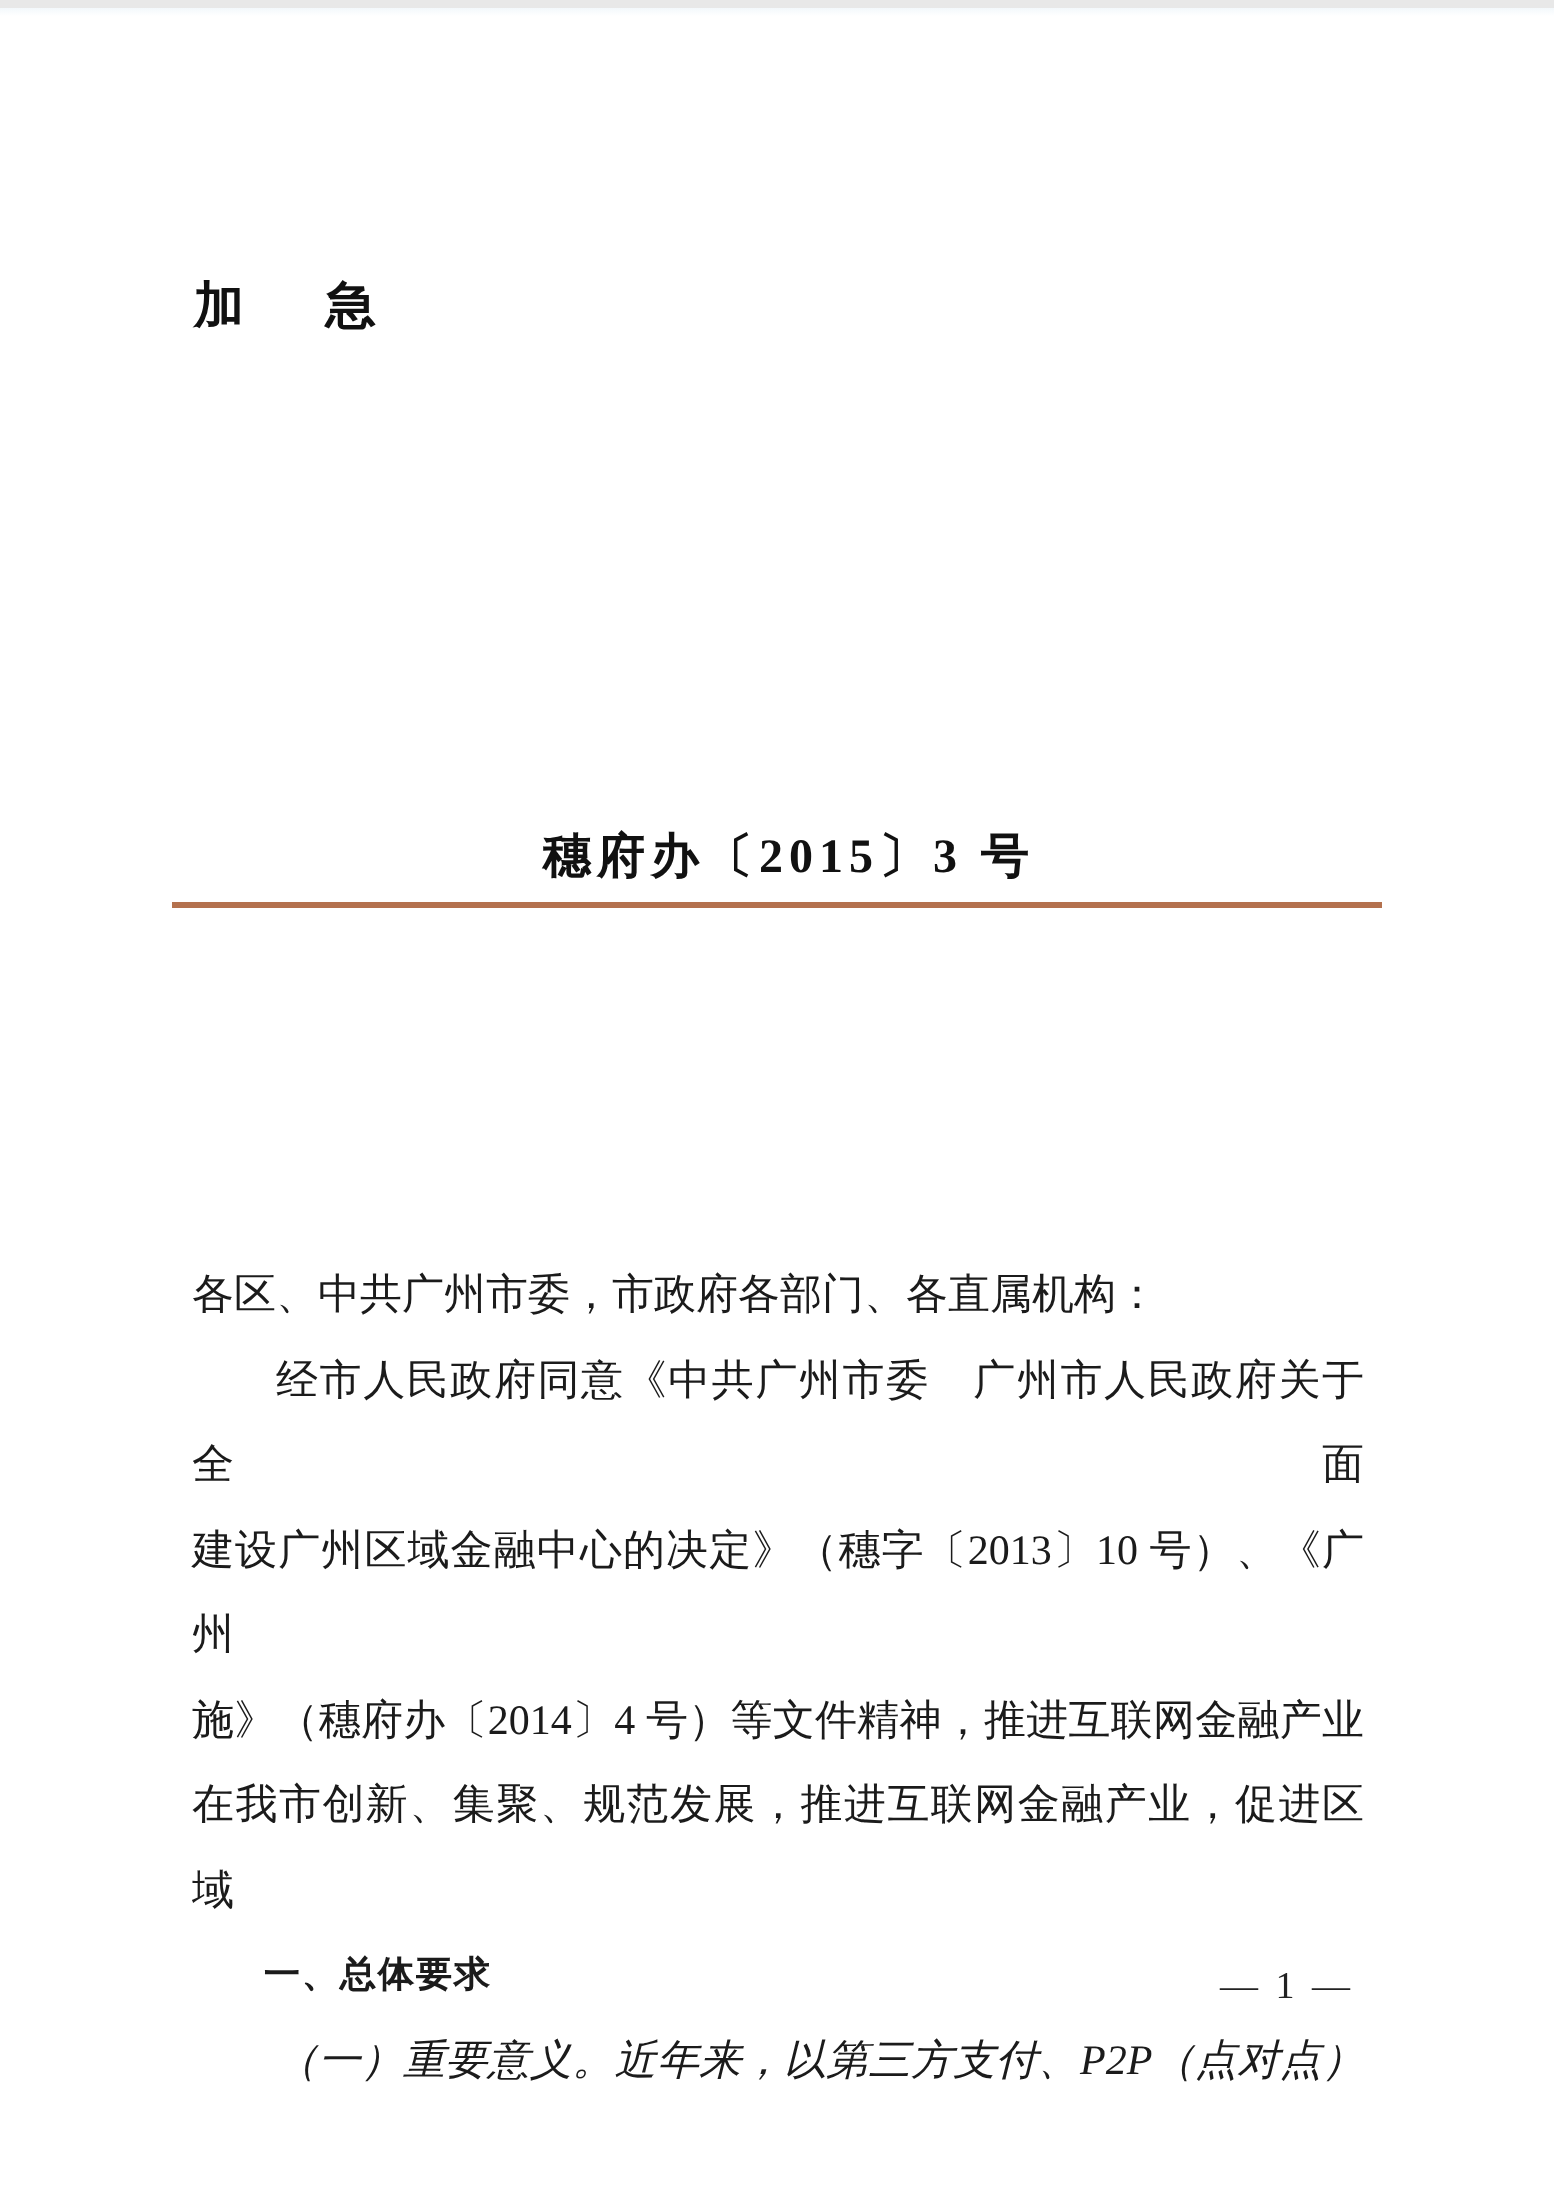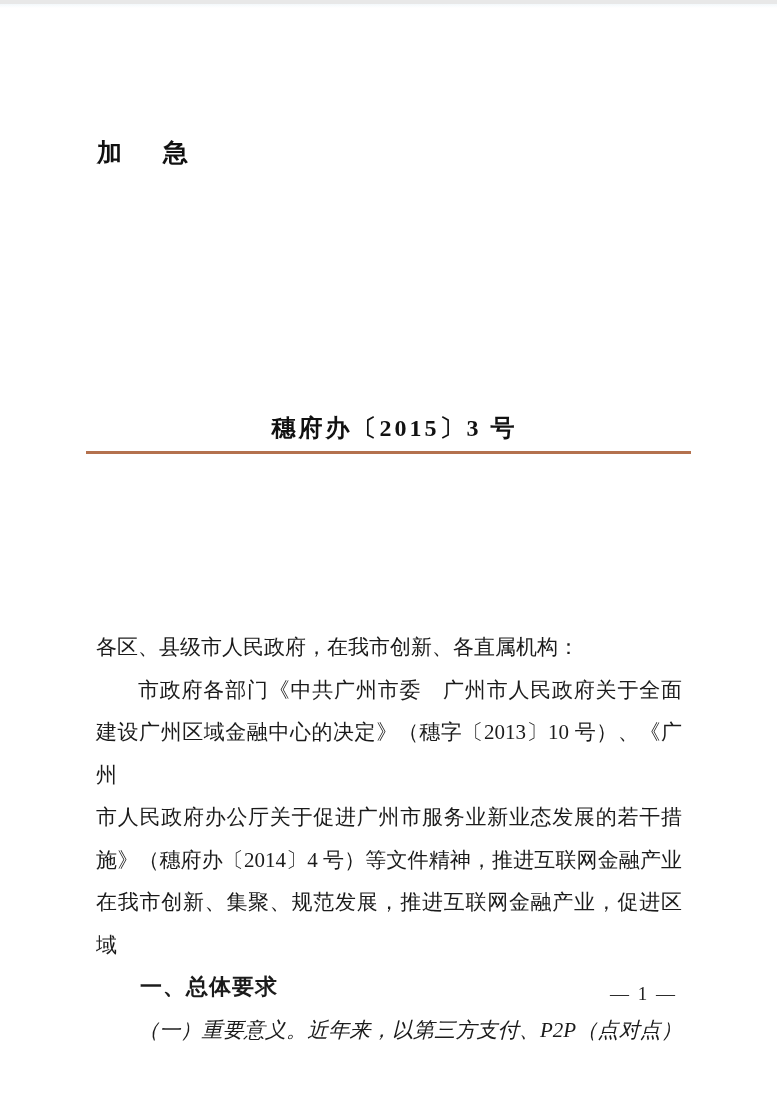--- a/index.html
+++ b/index.html
@@ -77,21 +77,21 @@
   .indent {
     text-indent: 2em;
   }
   .jfull {
     text-align: justify;
     text-align-last: justify;
   }
   .section-heading {
     font-family: Liberation Serif, serif;
     font-weight: 700;
-    font-size: 22px;
+    font-size: 18px;
     letter-spacing: 1px;
   }
   .kaiti {
     font-style: italic;
   }
 
   .page-number {
     position: absolute;
     top: 979px;
     right: 112px;
@@ -106,25 +106,24 @@
 
 <div class="page">
 
   <div class="urgent-label">加  急</div>
 
   <div class="doc-number">穗府办〔2015〕3 号</div>
 
   <div class="header-rule" style="background-color:#b4714e"></div>
 
   <div class="doc-body">
-    <div class="line">各区、县级市人民政府，在我市创新、各直属机构：</div>
+    <div class="line">各区、中共广州市委，市政府各部门、各直属机构：</div>
 
-    <div class="line indent jfull">市政府各部门《中共广州市委　广州市人民政府关于全面</div>
+    <div class="line indent jfull">经市人民政府同意《中共广州市委　广州市人民政府关于全面</div>
     <div class="line jfull">建设广州区域金融中心的决定》（穗字〔2013〕10 号）、《广州</div>
-    <div class="line jfull">市人民政府办公厅关于促进广州市服务业新业态发展的若干措</div>
     <div class="line jfull">施》（穗府办〔2014〕4 号）等文件精神，推进互联网金融产业</div>
     <div class="line jfull">在我市创新、集聚、规范发展，推进互联网金融产业，促进区域</div>
 
     <div class="line indent section-heading">一、总体要求</div>
 
     <div class="line indent kaiti jfull">（一）重要意义。近年来，以第三方支付、P2P（点对点）</div>
   </div>
 
   <div class="page-number">— 1 —</div>
 

